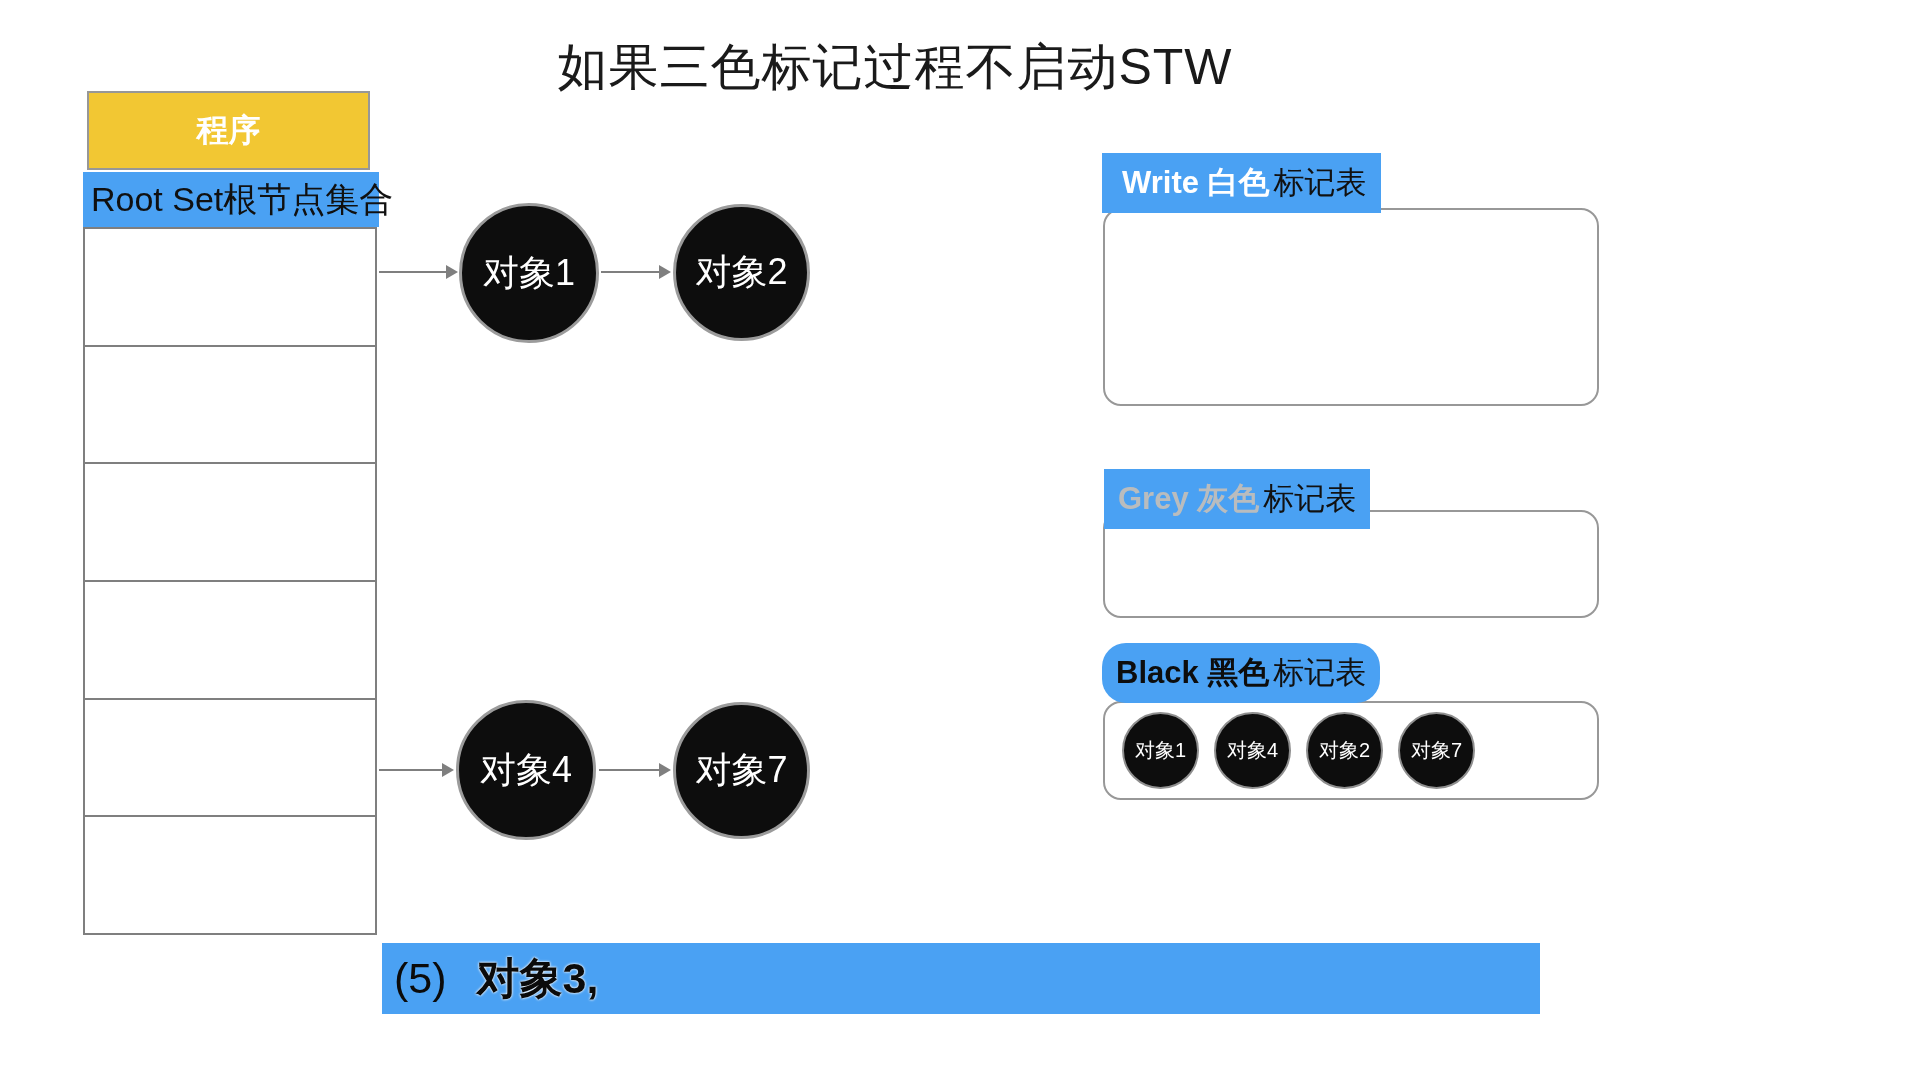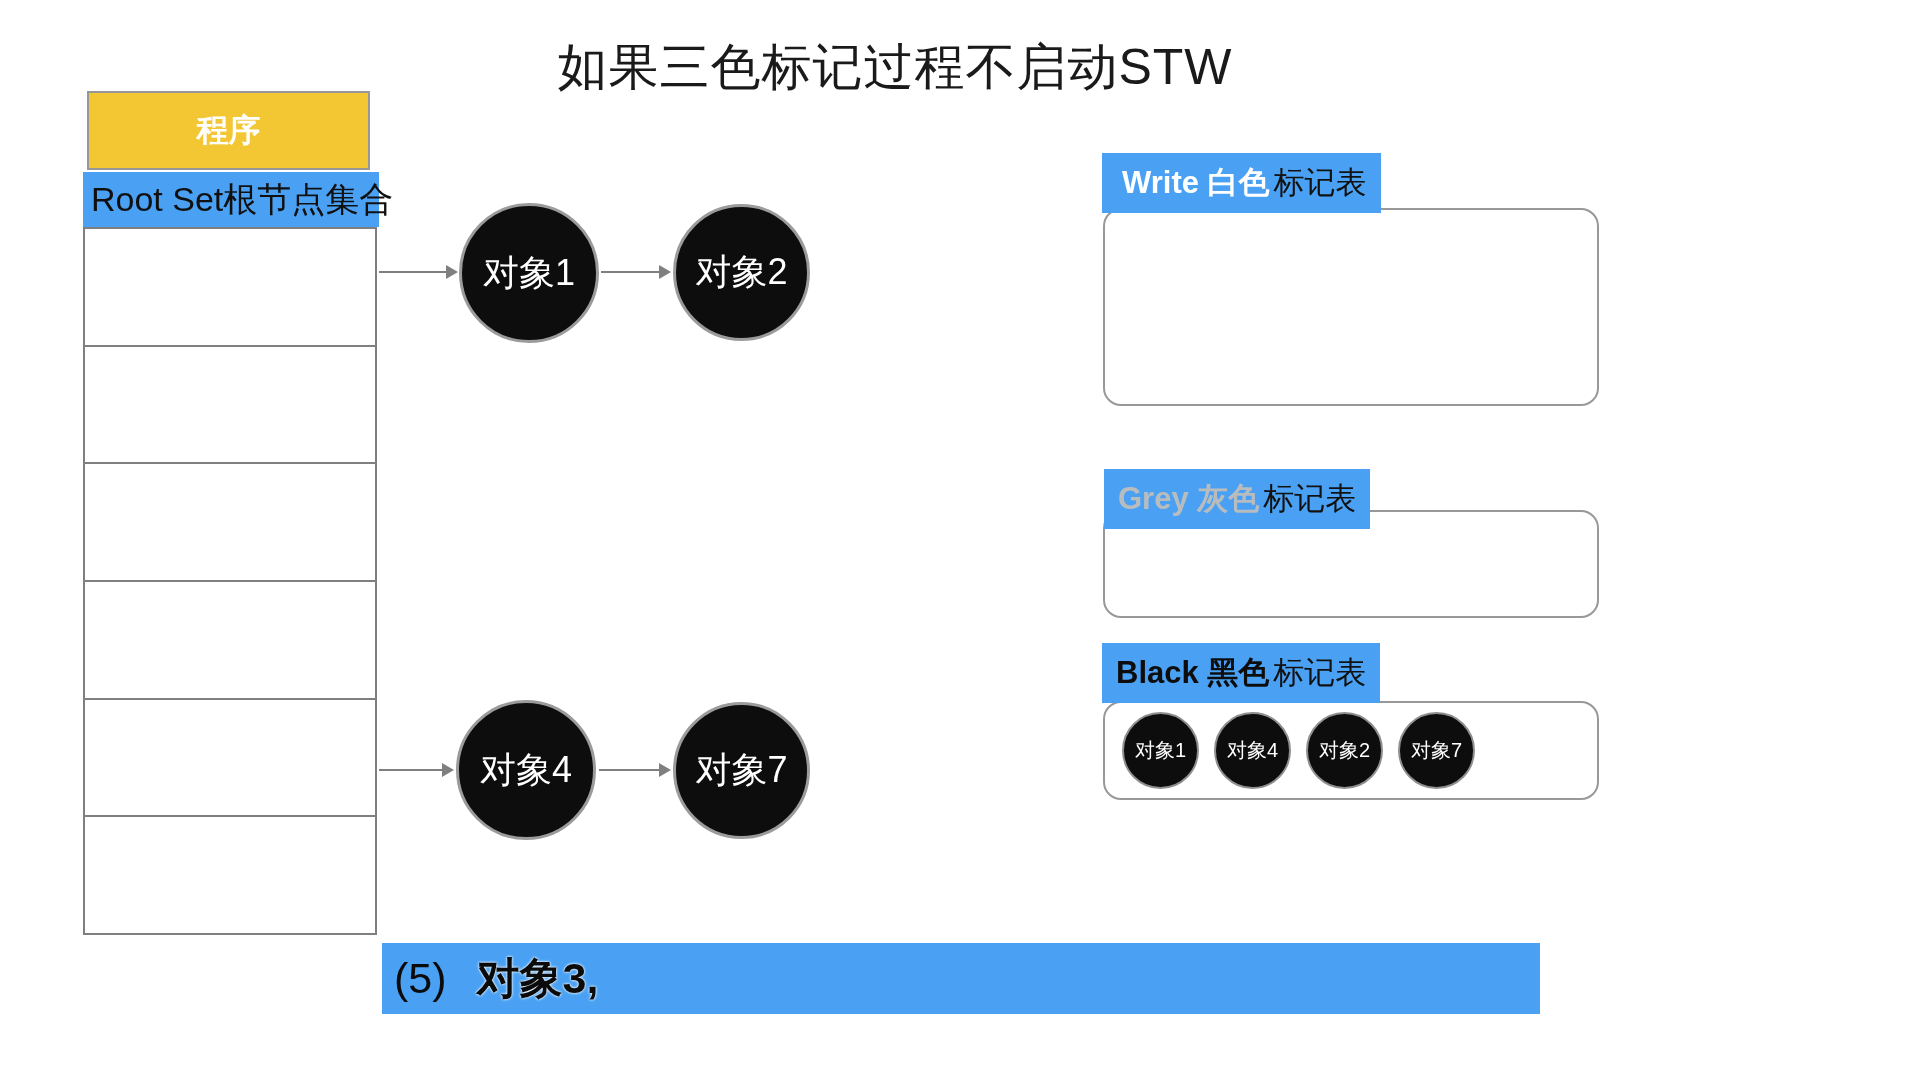--- a/index.html
+++ b/index.html
@@ -117,21 +117,21 @@
       <span class="suffix">标记表</span>
   </div>
   <div class="mark-box white-box"></div>
 
   <div class="mark-label grey-label" style="left:1104px;top:457px;margin-top:12px;">
     <span class="prefix">Grey 灰色</span>
       <span class="suffix">标记表</span>
   </div>
   <div class="mark-box grey-box"></div>
 
-  <div class="mark-label black-label" style="left:1102px;top:643px;">
+  <div class="mark-label black-label" style="left:1102px;top:643px;border-radius:24px;">
     <span class="prefix">Black 黑色</span>
       <span class="suffix">标记表</span>
   </div>
   <div class="mark-box black-box">
       <div class="small-circle">对象1</div>
       <div class="small-circle">对象4</div>
       <div class="small-circle">对象2</div>
       <div class="small-circle">对象7</div>
     </div>
 

